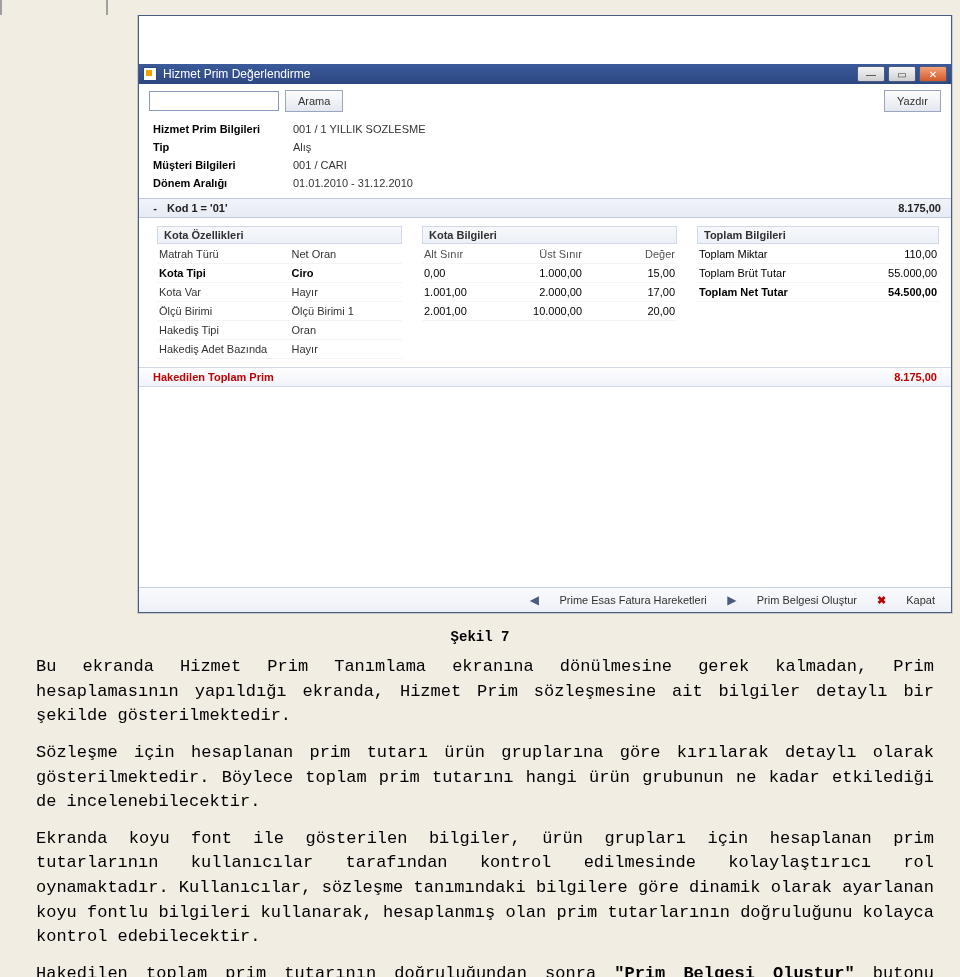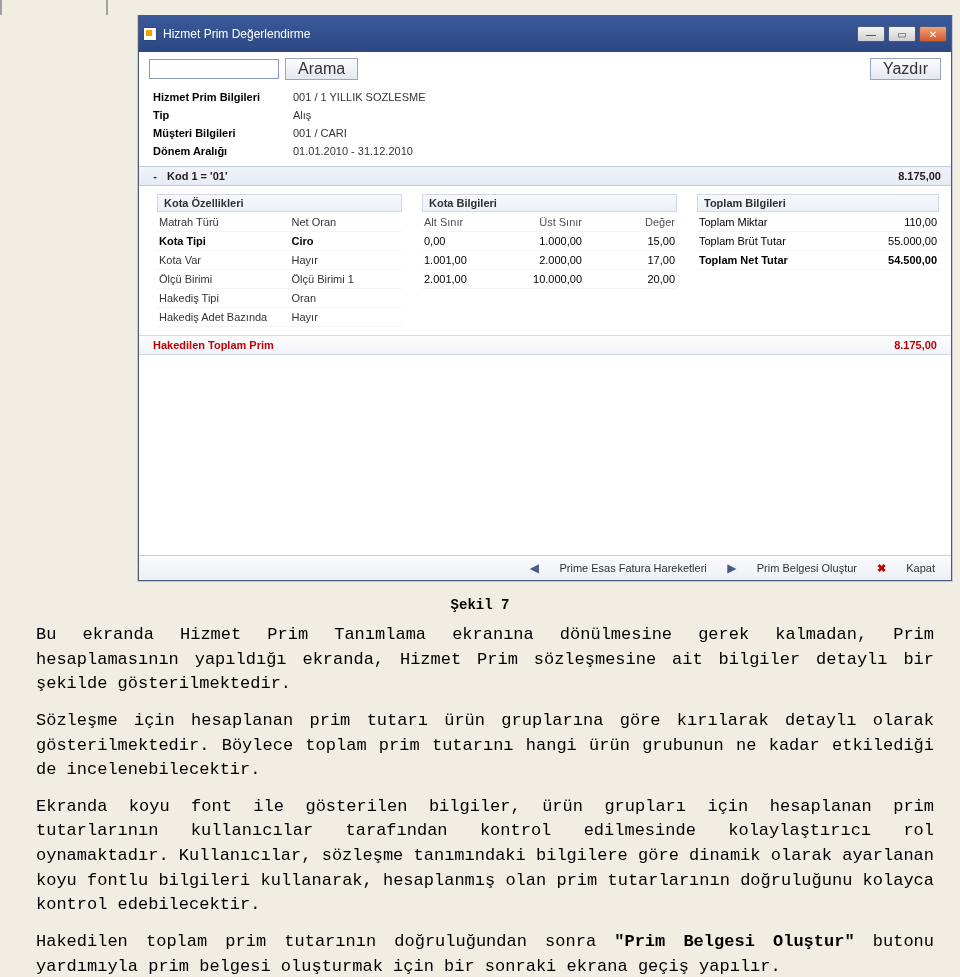--- a/index.html
+++ b/index.html
@@ -31,25 +31,26 @@
     margin-right: 8px;
   }
   .window {
     border: 1px solid #4a5b80;
     background: #fff;
     box-shadow: 0 0 0 1px #c9c9c9;
   }
   .titlebar {
     display: flex;
     align-items: center;
-    height: 36px;
+    height: 20px;
     background: linear-gradient(#3a5a9a, #2d4782);
     color: #fff;
     font-size: 12px;
     padding: 0 4px;
+    margin-top: 48px;
   }
   .titlebar .tb-icon {
     width: 14px; height: 14px;
     background: #fff;
     border: 1px solid #2d4782;
     margin-right: 6px;
     flex: 0 0 auto;
     position: relative;
   }
   .titlebar .tb-icon::after {
@@ -81,21 +82,21 @@
     border: 1px solid #8a9abf;
     padding: 0 4px;
     font-size: 11px;
     width: 130px;
   }
   .btn {
     height: 22px;
     border: 1px solid #9aa5bf;
     background: linear-gradient(#fdfdfd, #e3e7ef);
     padding: 0 12px;
-    font-size: 16px;
+    font-size: 11px;
     color: #333;
     display: inline-flex;
     align-items: center;
     cursor: pointer;
   }
   .toolbar .spacer { flex: 1; }
   .info-block {
     padding: 2px 14px 6px 14px;
   }
   .info-row {

